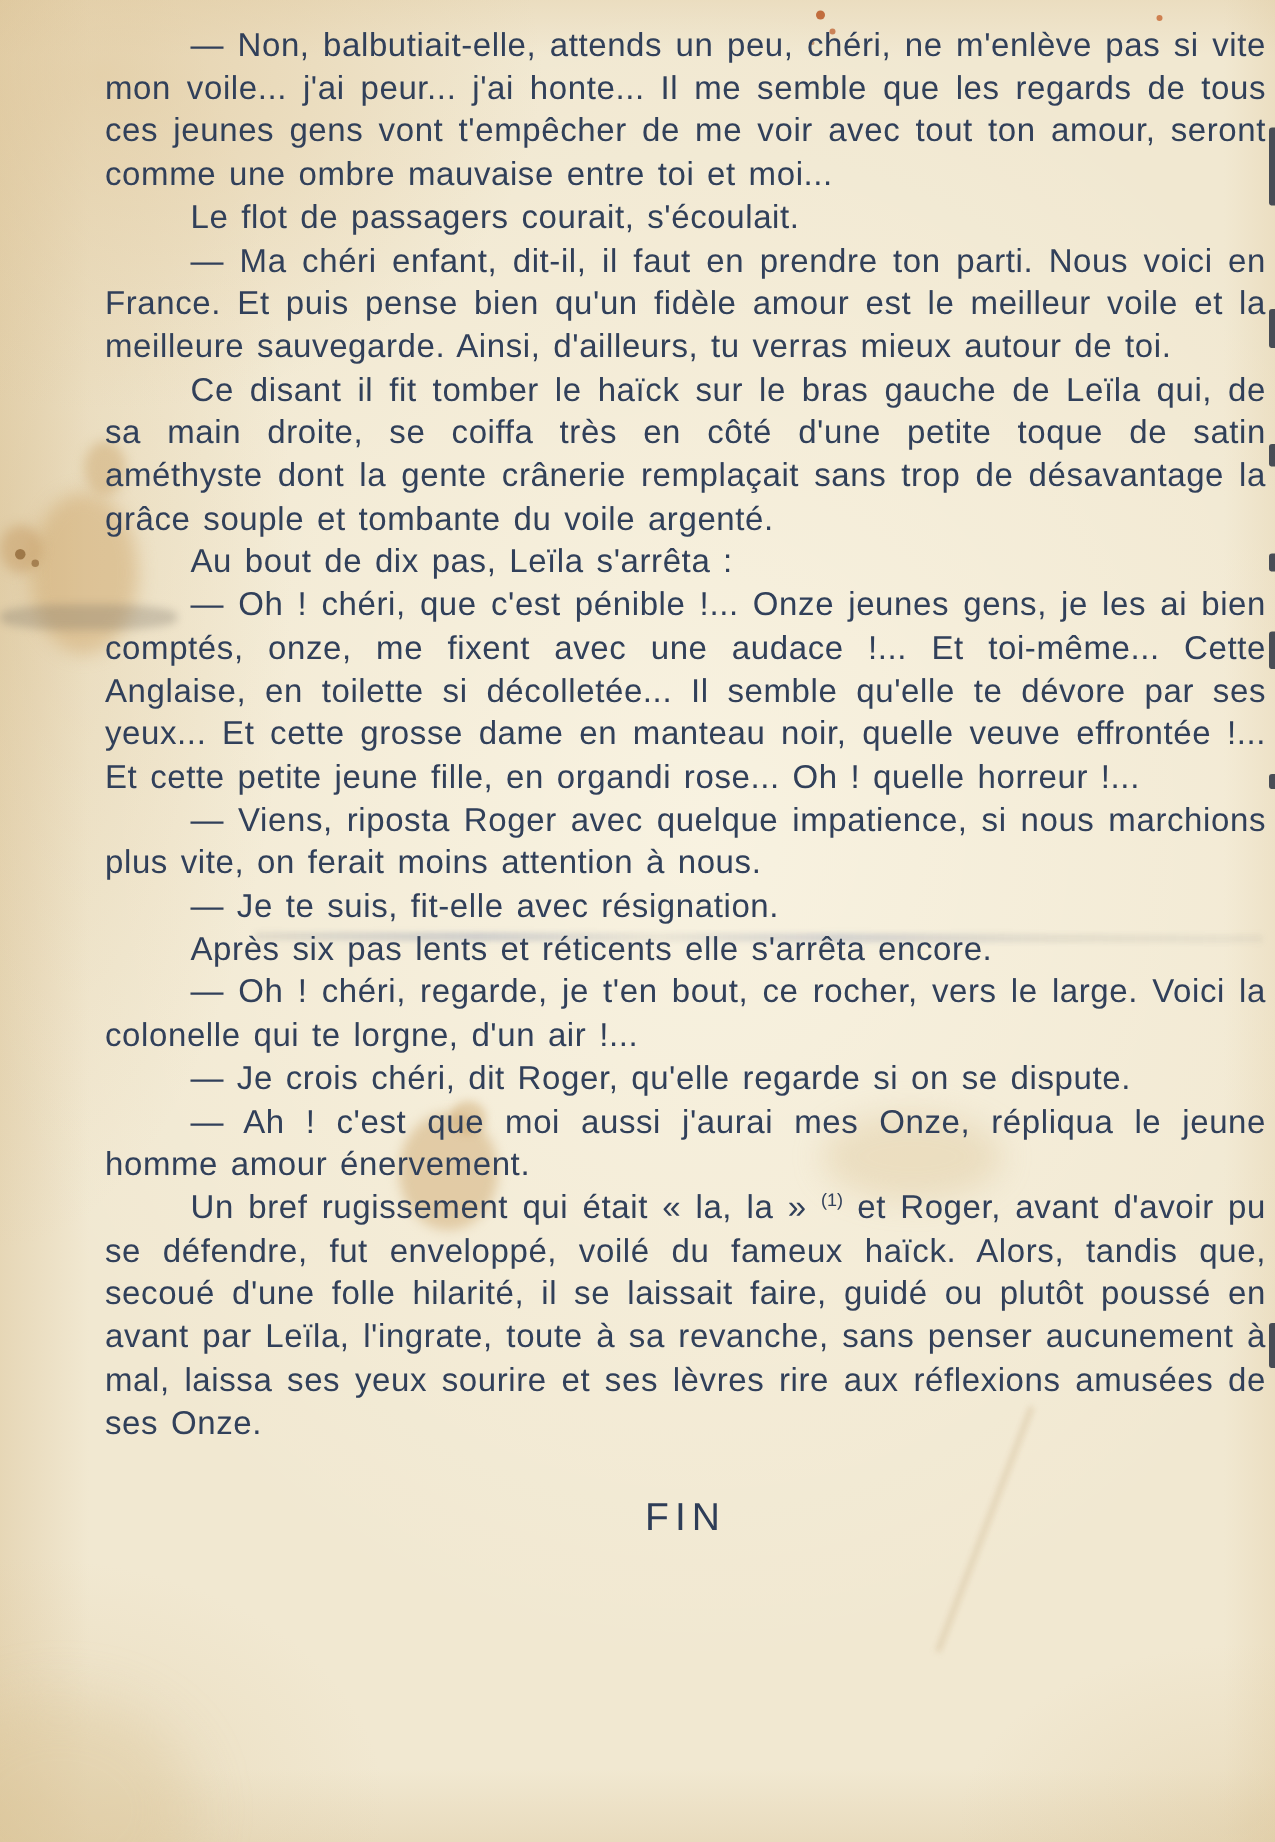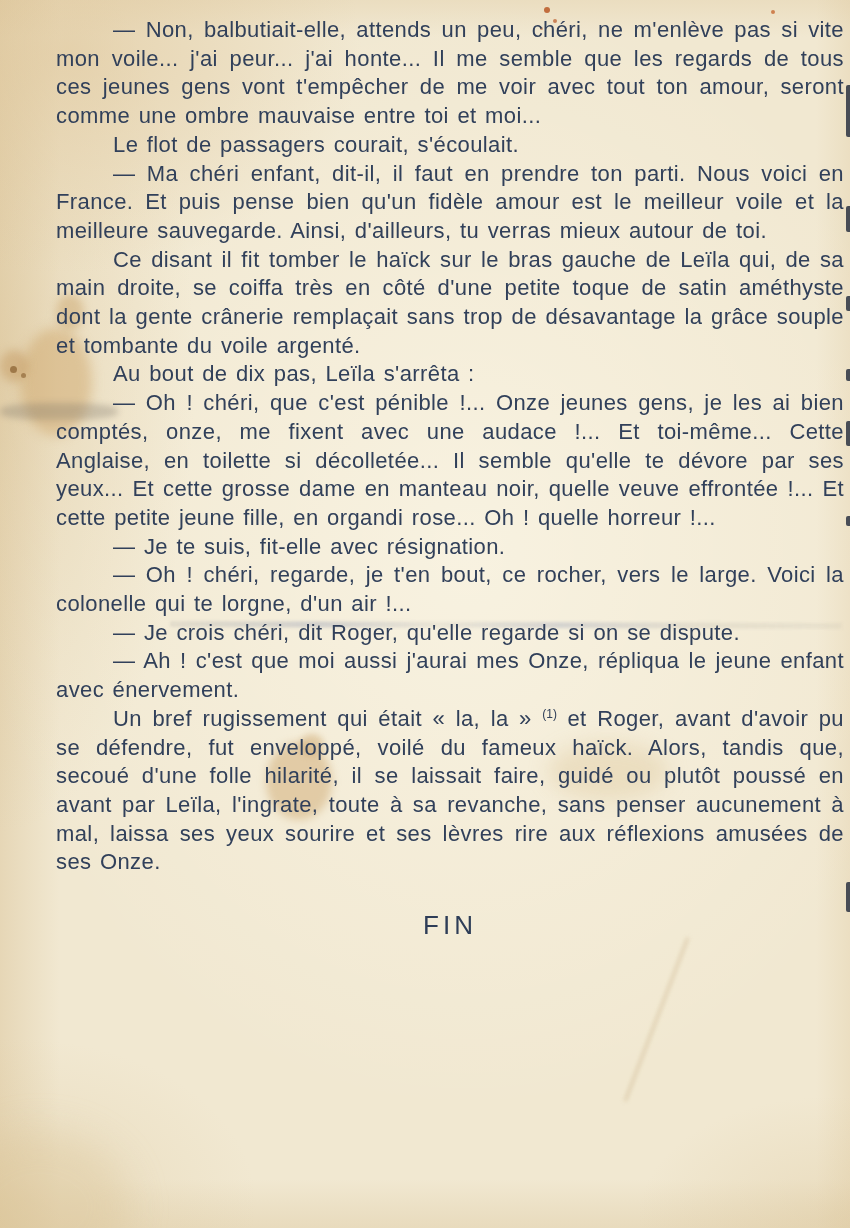--- a/index.html
+++ b/index.html
@@ -16,21 +16,21 @@
       radial-gradient(ellipse 320px 220px at 2% 98%, rgba(218,195,150,0.35), transparent 75%),
       radial-gradient(ellipse 260px 160px at 98% 99%, rgba(216,192,146,0.30), transparent 75%),
       radial-gradient(ellipse 700px 800px at 55% 45%, rgba(255,252,240,0.50), transparent 70%),
       linear-gradient(90deg, rgba(210,182,132,0.35) 0%, rgba(210,182,132,0) 7%, rgba(210,182,132,0) 96%, rgba(222,200,158,0.30) 100%),
       linear-gradient(0deg, rgba(212,188,142,0.30) 0%, rgba(212,188,142,0) 4%, rgba(212,188,142,0) 97%, rgba(220,196,152,0.30) 100%);
     font-family: "Liberation Sans", sans-serif;
   }
   .text-block {
     position: absolute;
     top: 16px;
-    left: 56px;
+    left: 70px;
     right: 6px;
     color: #31405a;
   }
   .para {
     margin: 0;
     text-indent: 57px;
     text-align: justify;
     font-size: 22px;
     line-height: 28.7px;
     letter-spacing: 0.4px;
@@ -117,21 +117,23 @@
   <div class="edge-mark" style="top:516px; height:10px;"></div>
   <div class="edge-mark" style="top:882px; height:30px;"></div>
 
   <div class="text-block">
     <p class="para">— Non, balbutiait-elle, attends un peu, chéri, ne m'enlève pas si vite mon voile... j'ai peur... j'ai honte... Il me semble que les regards de tous ces jeunes gens vont t'empêcher de me voir avec tout ton amour, seront comme une ombre mauvaise entre toi et moi...</p>
     <p class="para">Le flot de passagers courait, s'écoulait.</p>
     <p class="para">— Ma chéri enfant, dit-il, il faut en prendre ton parti. Nous voici en France. Et puis pense bien qu'un fidèle amour est le meilleur voile et la meilleure sauvegarde. Ainsi, d'ailleurs, tu verras mieux autour de toi.</p>
     <p class="para">Ce disant il fit tomber le haïck sur le bras gauche de Leïla qui, de sa main droite, se coiffa très en côté d'une petite toque de satin améthyste dont la gente crânerie remplaçait sans trop de désavantage la grâce souple et tombante du voile argenté.</p>
     <p class="para">Au bout de dix pas, Leïla s'arrêta :</p>
     <p class="para">— Oh ! chéri, que c'est pénible !... Onze jeunes gens, je les ai bien comptés, onze, me fixent avec une audace !... Et toi-même... Cette Anglaise, en toilette si décolletée... Il semble qu'elle te dévore par ses yeux... Et cette grosse dame en manteau noir, quelle veuve effrontée !... Et cette petite jeune fille, en organdi rose... Oh ! quelle horreur !...</p>
+    <p class="para">— Viens, riposta Roger avec quelque impatience, si nous marchions plus vite, on ferait moins attention à nous.</p>
     <p class="para">— Je te suis, fit-elle avec résignation.</p>
+    <p class="para">Après six pas lents et réticents elle s'arrêta encore.</p>
     <p class="para">— Oh ! chéri, regarde, je t'en bout, ce rocher, vers le large. Voici la colonelle qui te lorgne, d'un air !...</p>
     <p class="para">— Je crois chéri, dit Roger, qu'elle regarde si on se dispute.</p>
-    <p class="para">— Ah ! c'est que moi aussi j'aurai mes Onze, répliqua le jeune enfant avec énervement.</p>
+    <p class="para">— Ah ! c'est que moi aussi j'aurai mes Onze, répliqua le jeune homme amour énervement.</p>
     <p class="para"><span>Un bref rugissement qui était « la, la » </span><sup class="fnref">(1)</sup><span> et Roger, avant d'avoir pu se défendre, fut enveloppé, voilé du fameux haïck. Alors, tandis que, secoué d'une folle hilarité, il se laissait faire, guidé ou plutôt poussé en avant par Leïla, l'ingrate, toute à sa revanche, sans penser aucunement à mal, laissa ses yeux sourire et ses lèvres rire aux réflexions amusées de ses Onze.</span></p>
     <div class="fin">FIN</div>
   </div>
 
 </div>
 
 </body></html>

